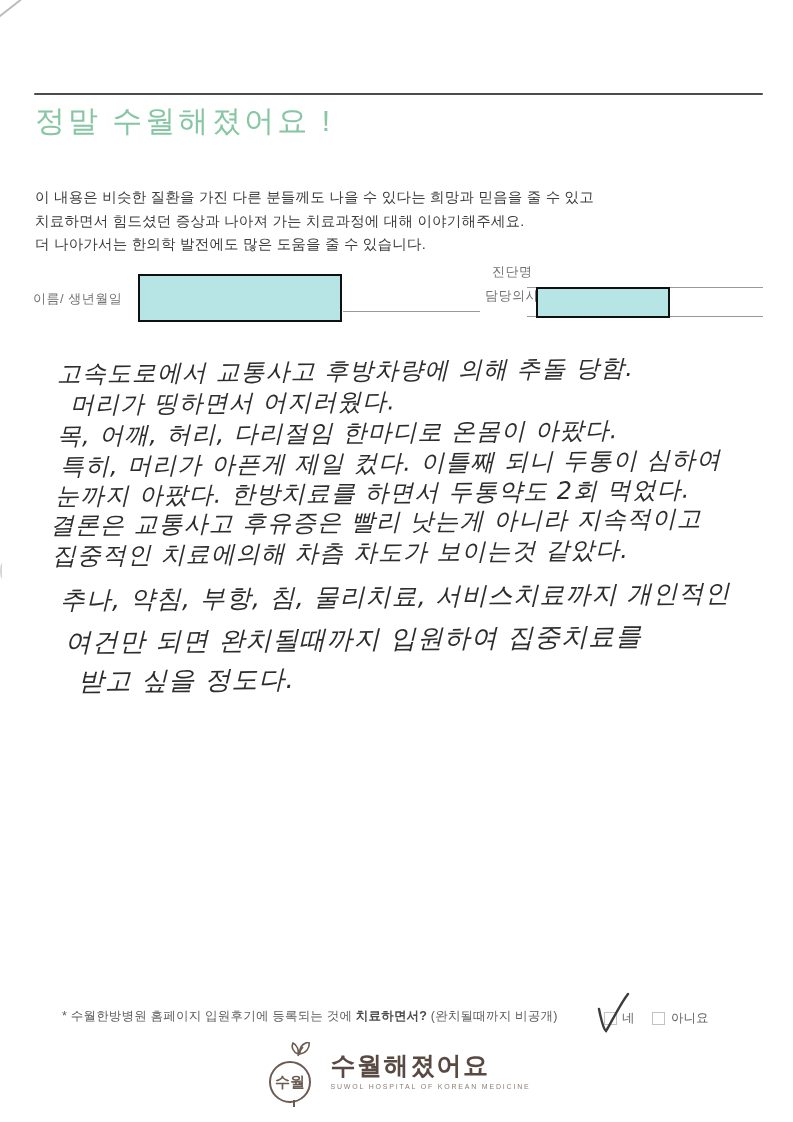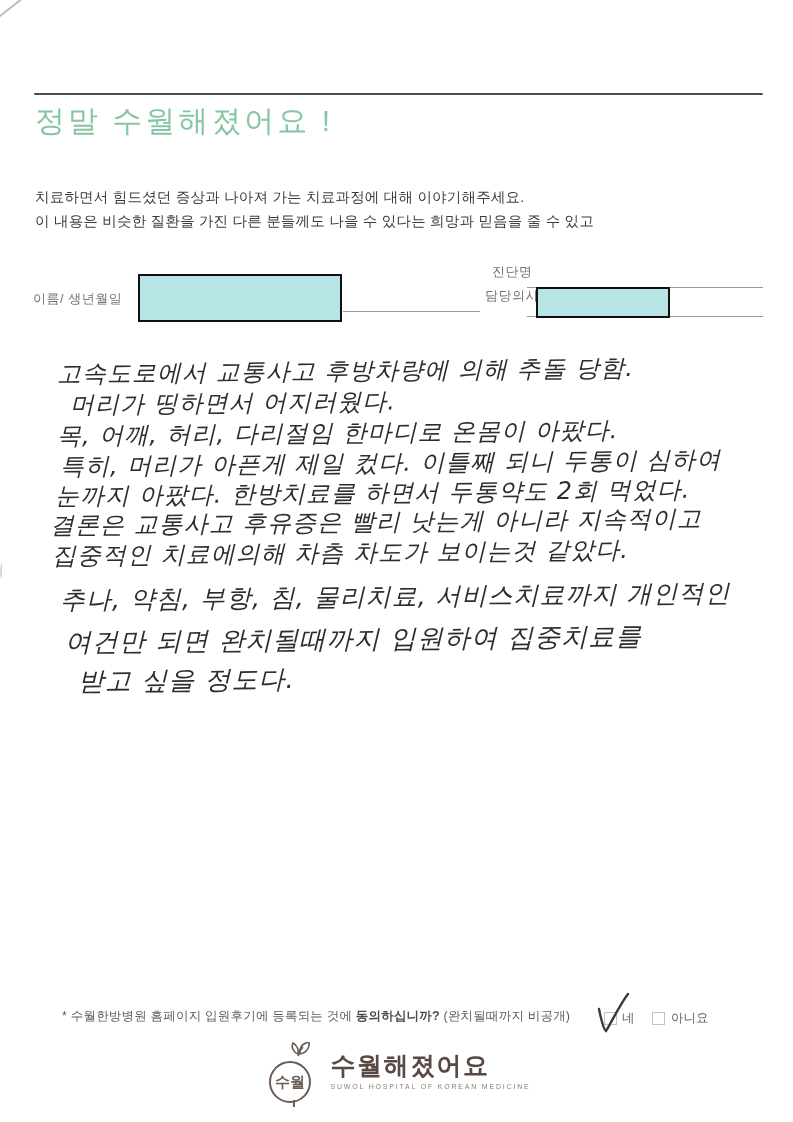--- a/index.html
+++ b/index.html
@@ -85,22 +85,23 @@
 
 <div class="page">
 
   <div class="corner-line"></div>
   <div class="smudge"></div>
 
   <div class="top-rule"></div>
   <div class="title">정말 수월해졌어요 !</div>
 
   <div class="intro">
+    <div>이 내용은 비슷한 질환을 가진 다른 분들께도 나을 수 있다는 희망과 믿음을 줄 수 있고</div>
     <div>치료하면서 힘드셨던 증상과 나아져 가는 치료과정에 대해 이야기해주세요.</div>
-    <div>이 내용은 비슷한 질환을 가진 다른 분들께도 나을 수 있다는 희망과 믿음을 줄 수 있고</div>
+    <div>더 나아가서는 한의학 발전에도 많은 도움을 줄 수 있습니다.</div>
   </div>
 
   <span class="form-label lbl-name">이름/ 생년월일</span>
   <div class="hline line-name"></div>
   <div class="redact redact-name"></div>
 
   <span class="form-label lbl-diag">진단명</span>
   <div class="hline line-diag"></div>
 
   <span class="form-label lbl-doctor">담당의사</span>
@@ -113,21 +114,21 @@
     <div class="hand h2">목, 어깨, 허리, 다리절임 한마디로 온몸이 아팠다.</div>
     <div class="hand h3">특히, 머리가 아픈게 제일 컸다. 이틀째 되니 두통이 심하여</div>
     <div class="hand h4">눈까지 아팠다. 한방치료를 하면서 두통약도 2회 먹었다.</div>
     <div class="hand h5">결론은 교통사고 후유증은 빨리 낫는게 아니라 지속적이고</div>
     <div class="hand h6">집중적인 치료에의해 차츰 차도가 보이는것 같았다.</div>
     <div class="hand h7">추나, 약침, 부항, 침, 물리치료, 서비스치료까지 개인적인</div>
     <div class="hand h8">여건만 되면 완치될때까지 입원하여 집중치료를</div>
     <div class="hand h9">받고 싶을 정도다.</div>
   </div>
 
-  <span class="consent-text"><span>* 수월한방병원 홈페이지 입원후기에 등록되는 것에 </span><b>동의하십니까?</b><span> (완치될때까지 비공개)</span></span>
+  <span class="consent-text"><span>* 수월한방병원 홈페이지 입원후기에 등록되는 것에 </span><b>치료하면서?</b><span> (완치될때까지 비공개)</span></span>
 
   <span class="checkbox cb-yes"></span>
   <svg class="checkmark" width="38" height="46" viewBox="0 0 38 46">
     <path d="M4,17 C6,27 8,37 11,39 C14,35 25,12 33,2" fill="none" stroke="#3b3b3b" stroke-width="2.4" stroke-linecap="round"></path>
   </svg>
   <span class="cb-label cb-label-yes">네</span>
 
   <span class="checkbox cb-no"></span>
   <span class="cb-label cb-label-no">아니요</span>
 

